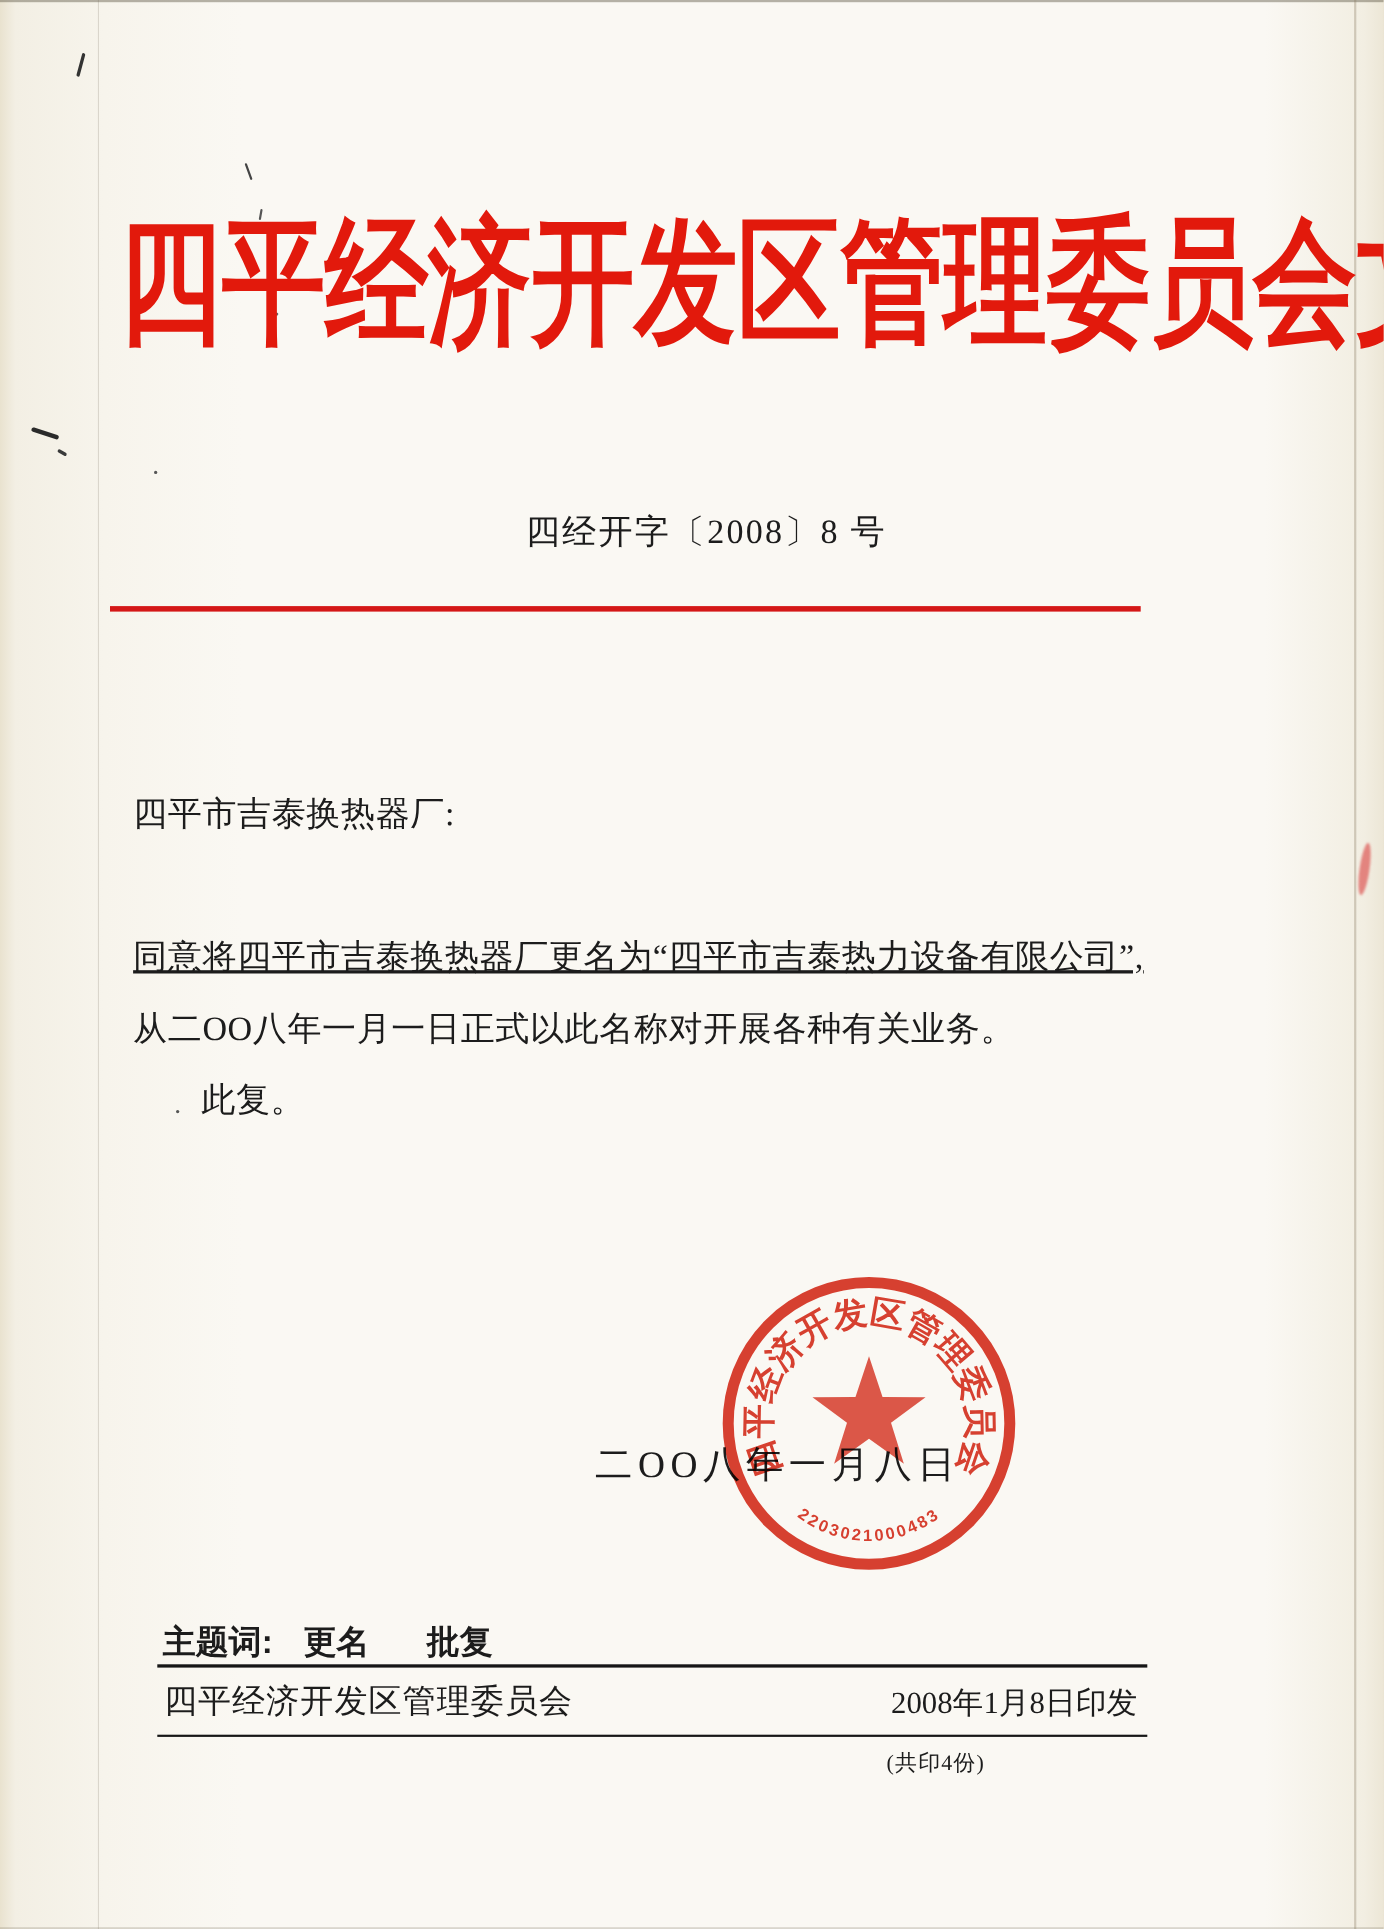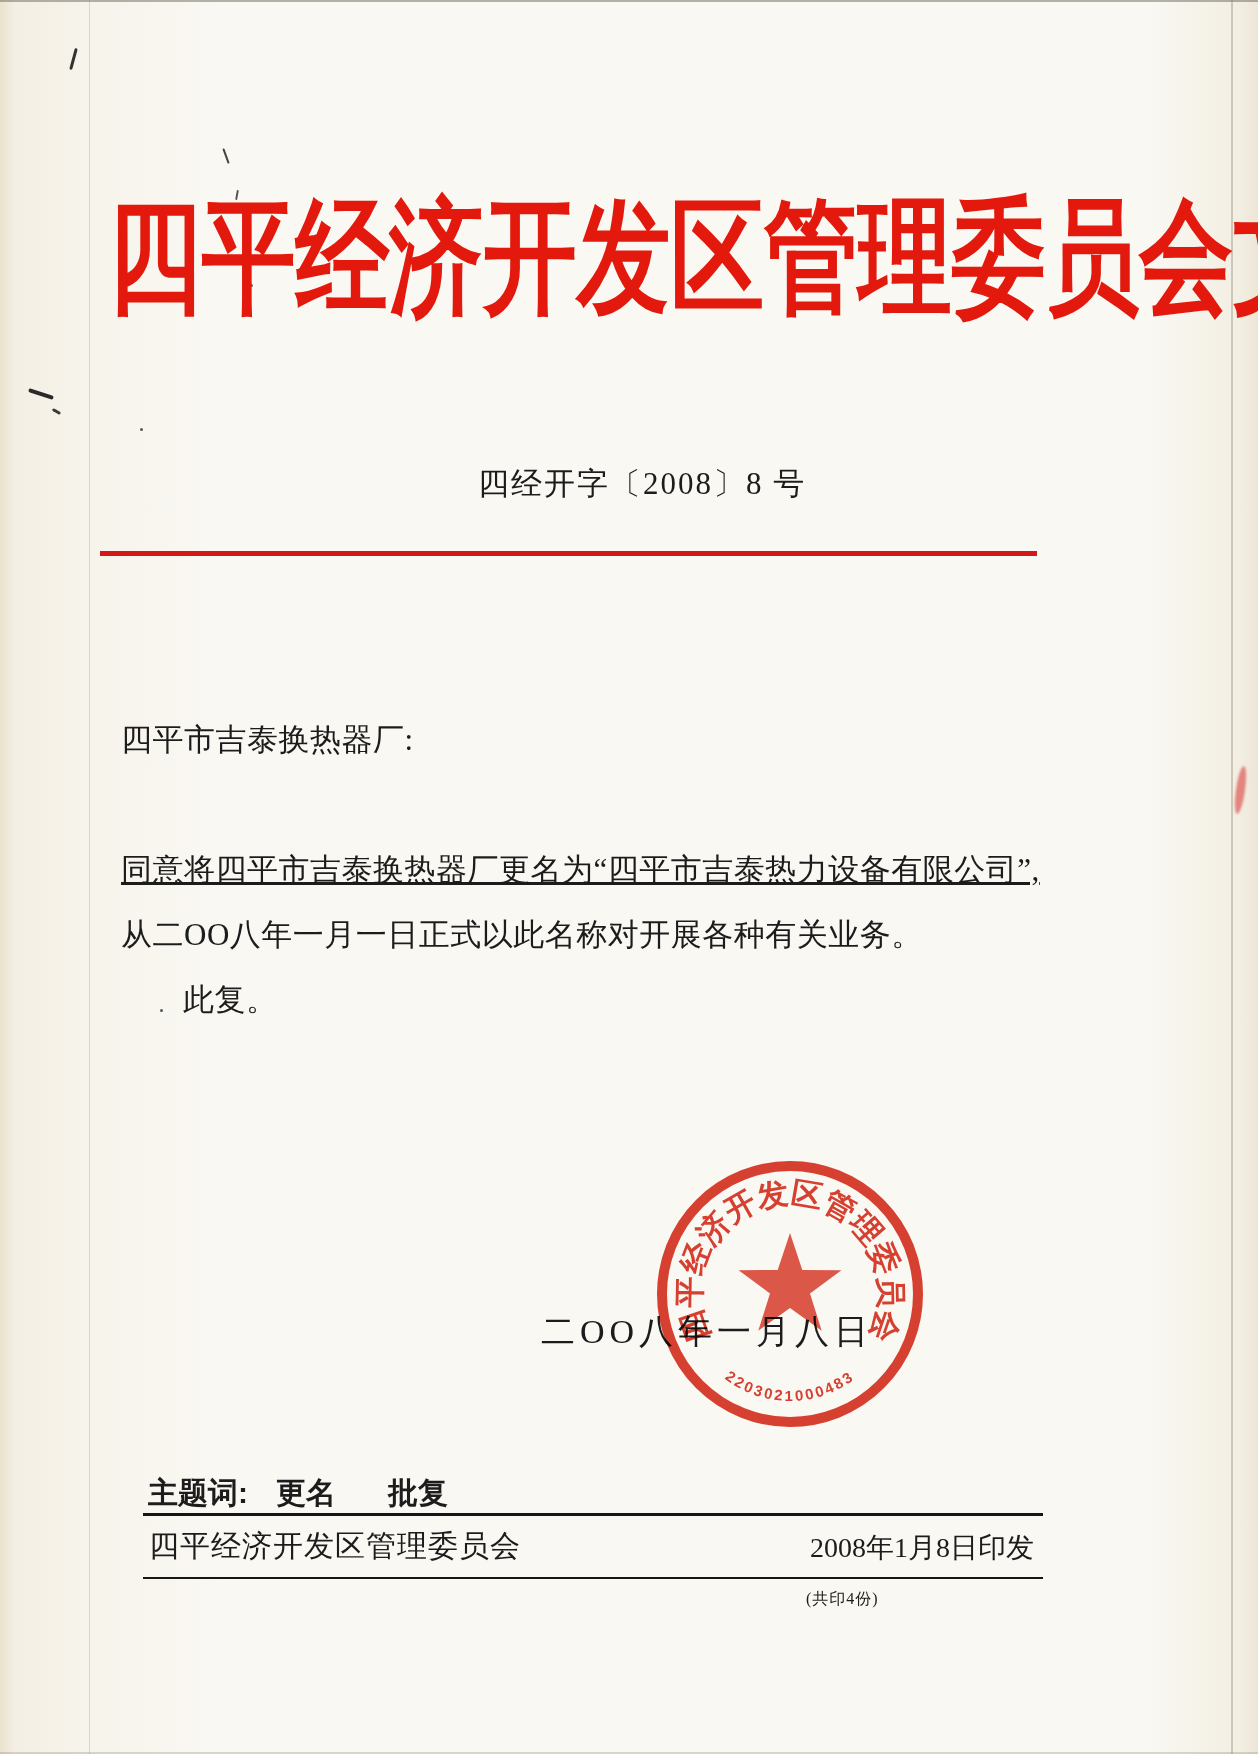--- a/index.html
+++ b/index.html
@@ -74,21 +74,21 @@
     font-size:30px;font-weight:bold;white-space:nowrap;
     font-family:"Liberation Sans","DejaVu Sans",sans-serif;
   }
   .subject-row .term1{margin-left:28px;}
   .subject-row .term2{margin-left:52px;margin-top:27px;}
   .rule{position:absolute;left:143px;width:900px;background:#161616;}
   .rule1{top:1513px;height:3px;}
   .rule2{top:1577px;height:2px;}
   .issuer{position:absolute;left:149px;top:1526px;font-size:30px;letter-spacing:1px;white-space:nowrap;}
   .print-date{position:absolute;left:810px;top:1529px;font-size:28px;white-space:nowrap;text-align:center;}
-  .copies{position:absolute;left:806px;top:1589px;font-size:16px;letter-spacing:1px;white-space:nowrap;}
+  .copies{position:absolute;left:806px;top:1589px;font-size:20px;letter-spacing:1px;white-space:nowrap;}
 </style>
 </head>
 <body>
 
 <div class="page">
 
   <div class="edge-top"></div>
   <div class="edge-bottom"></div>
   <div class="vline-left"></div>
   <div class="vline-right"></div>

